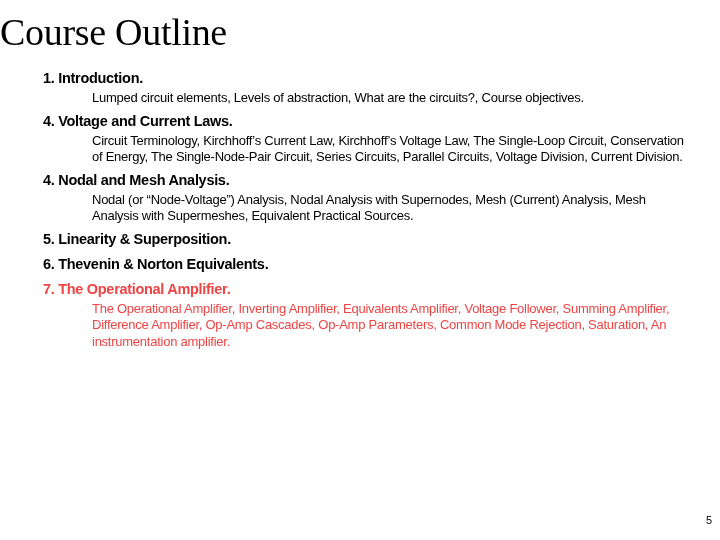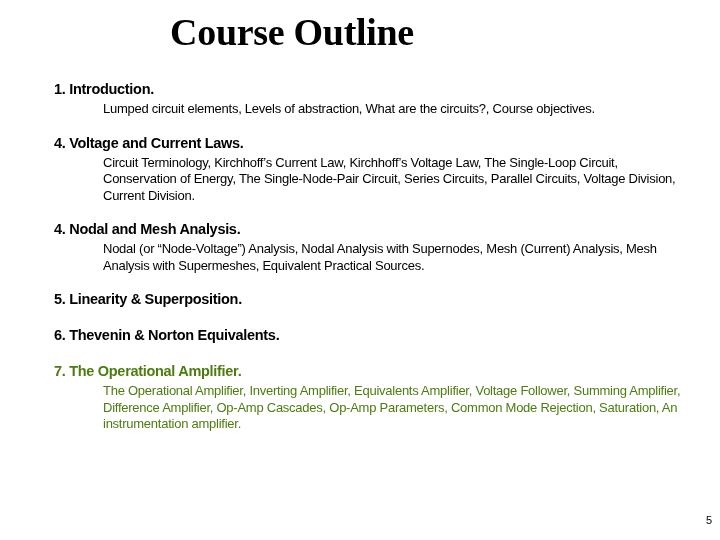--- a/index.html
+++ b/index.html
@@ -13,54 +13,54 @@
       position: relative;
       overflow: hidden;
       font-family: "Liberation Sans", sans-serif;
       color: #000000;
     }
     .title {
       position: absolute;
       top: 10px;
       left: 0;
       width: 584px;
-      text-align: center;
+      text-align: left;
       font-family: "Liberation Serif", serif;
-      font-weight: bold;
+      font-weight: normal;
       font-size: 38px;
       line-height: 44px;
       letter-spacing: -0.3px;
     }
     .outline {
       position: absolute;
       top: 64px;
       left: 38px;
       width: 660px;
     }
     .section {
-      margin: 16px;
+      margin: 5px;
     }
     .section-heading {
       font-weight: bold;
       font-size: 14.5px;
       line-height: 19px;
       letter-spacing: -0.3px;
       height: 20px;
       margin-bottom: 1px;
     }
     .section-body {
       padding-left: 49px;
       font-size: 13px;
       line-height: 16.5px;
       letter-spacing: -0.25px;
       margin-bottom: 2px;
     }
     .highlight .section-heading,
     .highlight .section-body {
-      color: #4d7c0f;
+      color: #ef4444;
     }
     .page-number {
       position: absolute;
       right: 8px;
       bottom: 14px;
       font-size: 11px;
       line-height: 12px;
     }
   </style>
 </head>

